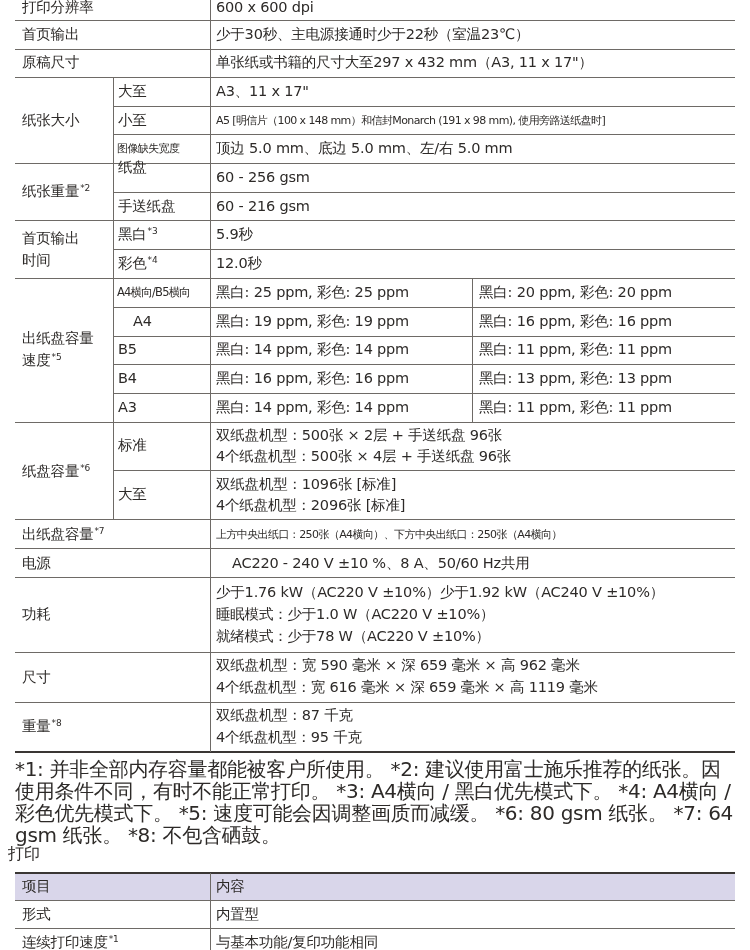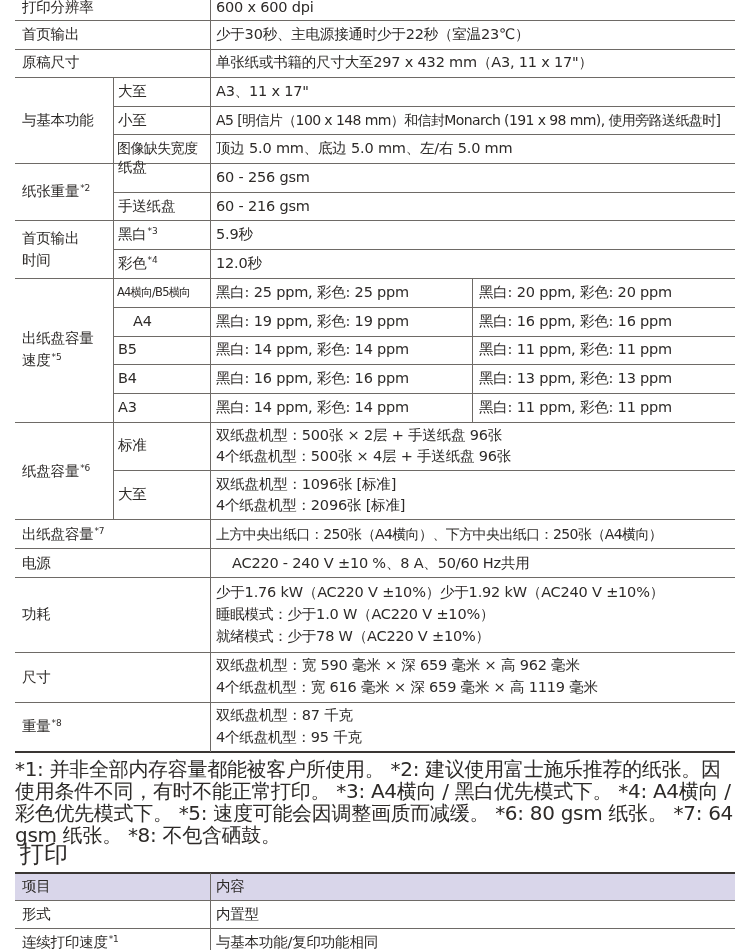--- a/index.html
+++ b/index.html
@@ -2,25 +2,25 @@
 <html><head>
 <meta charset="utf-8">
 <style>
   html, body { margin:0; padding:0; background:#ffffff; }
   body { width:750px; height:950px; overflow:hidden; position:relative;
          font-family:"DejaVu Sans","Liberation Sans",sans-serif; color:#2d2a28; }
   .hline { position:absolute; left:15px; width:720px; height:1px; background:#6e6a66; }
   .hline.thick { height:2px; background:#3a3634; }
   .vline { position:absolute; width:1px; background:#6e6a66; }
   .cell { position:absolute; font-size:14.5px; line-height:21px; white-space:nowrap; letter-spacing:-0.2px; }
-  .cell.small { font-size:14px; letter-spacing:-0.6px;text-align:center; }
+  .cell.small { font-size:11px; letter-spacing:-0.6px;text-align:center; }
   .cell.tiny { font-size:11.5px; letter-spacing:-0.8px; }
   sup { font-size:9px; vertical-align:top; position:relative; top:-3px; margin-left:1px; }
   .notes { position:absolute; left:15px; top:758px; width:724px; font-size:20px; line-height:22px; letter-spacing:-0.3px; }
-  .section-title { position:absolute; left:20px; top:838px; font-size:24px; line-height:32px; color:#2d2a28; }
+  .section-title { position:absolute; left:8px; top:838px; font-size:16px; line-height:32px; color:#2d2a28; }
   .hdr-bg { position:absolute; left:15px; top:873px; width:720px; height:27px; background:#d9d6ea; }
 </style>
 </head>
 <body>
 
 <div>
 
   <div class="hline" style="top:20px"></div>
   <div class="hline" style="top:49px"></div>
   <div class="hline" style="top:77px"></div>
@@ -53,21 +53,21 @@
 
   <div class="cell" style="left:22px;top:-3px">打印分辨率</div>
   <div class="cell" style="left:216px;top:-3px">600 x 600 dpi</div>
 
   <div class="cell" style="left:22px;top:24px">首页输出</div>
   <div class="cell" style="left:216px;top:24px">少于30秒、主电源接通时少于22秒（室温23℃）</div>
 
   <div class="cell" style="left:22px;top:52px">原稿尺寸</div>
   <div class="cell" style="left:216px;top:52px">单张纸或书籍的尺寸大至297 x 432 mm（A3, 11 x 17"）</div>
 
-  <div class="cell" style="left:22px;top:110px">与基本功能</div>
+  <div class="cell" style="left:22px;top:110px">纸张大小</div>
   <div class="cell" style="left:118px;top:81px">大至</div>
   <div class="cell" style="left:216px;top:81px">A3、11 x 17"</div>
   <div class="cell" style="left:118px;top:110px">小至</div>
   <div class="cell small" style="left:216px;top:110px">A5 [明信片（100 x 148 mm）和信封Monarch (191 x 98 mm), 使用旁路送纸盘时]</div>
   <div class="cell small" style="left:117px;top:138px">图像缺失宽度</div>
   <div class="cell" style="left:216px;top:138px">顶边 5.0 mm、底边 5.0 mm、左/右 5.0 mm</div>
 
   <div class="cell" style="left:22px;top:181px"><span>纸张重量</span><sup>*2</sup></div>
   <div class="cell" style="left:118px;top:157px">纸盘</div>
   <div class="cell" style="left:216px;top:167px">60 - 256 gsm</div>

